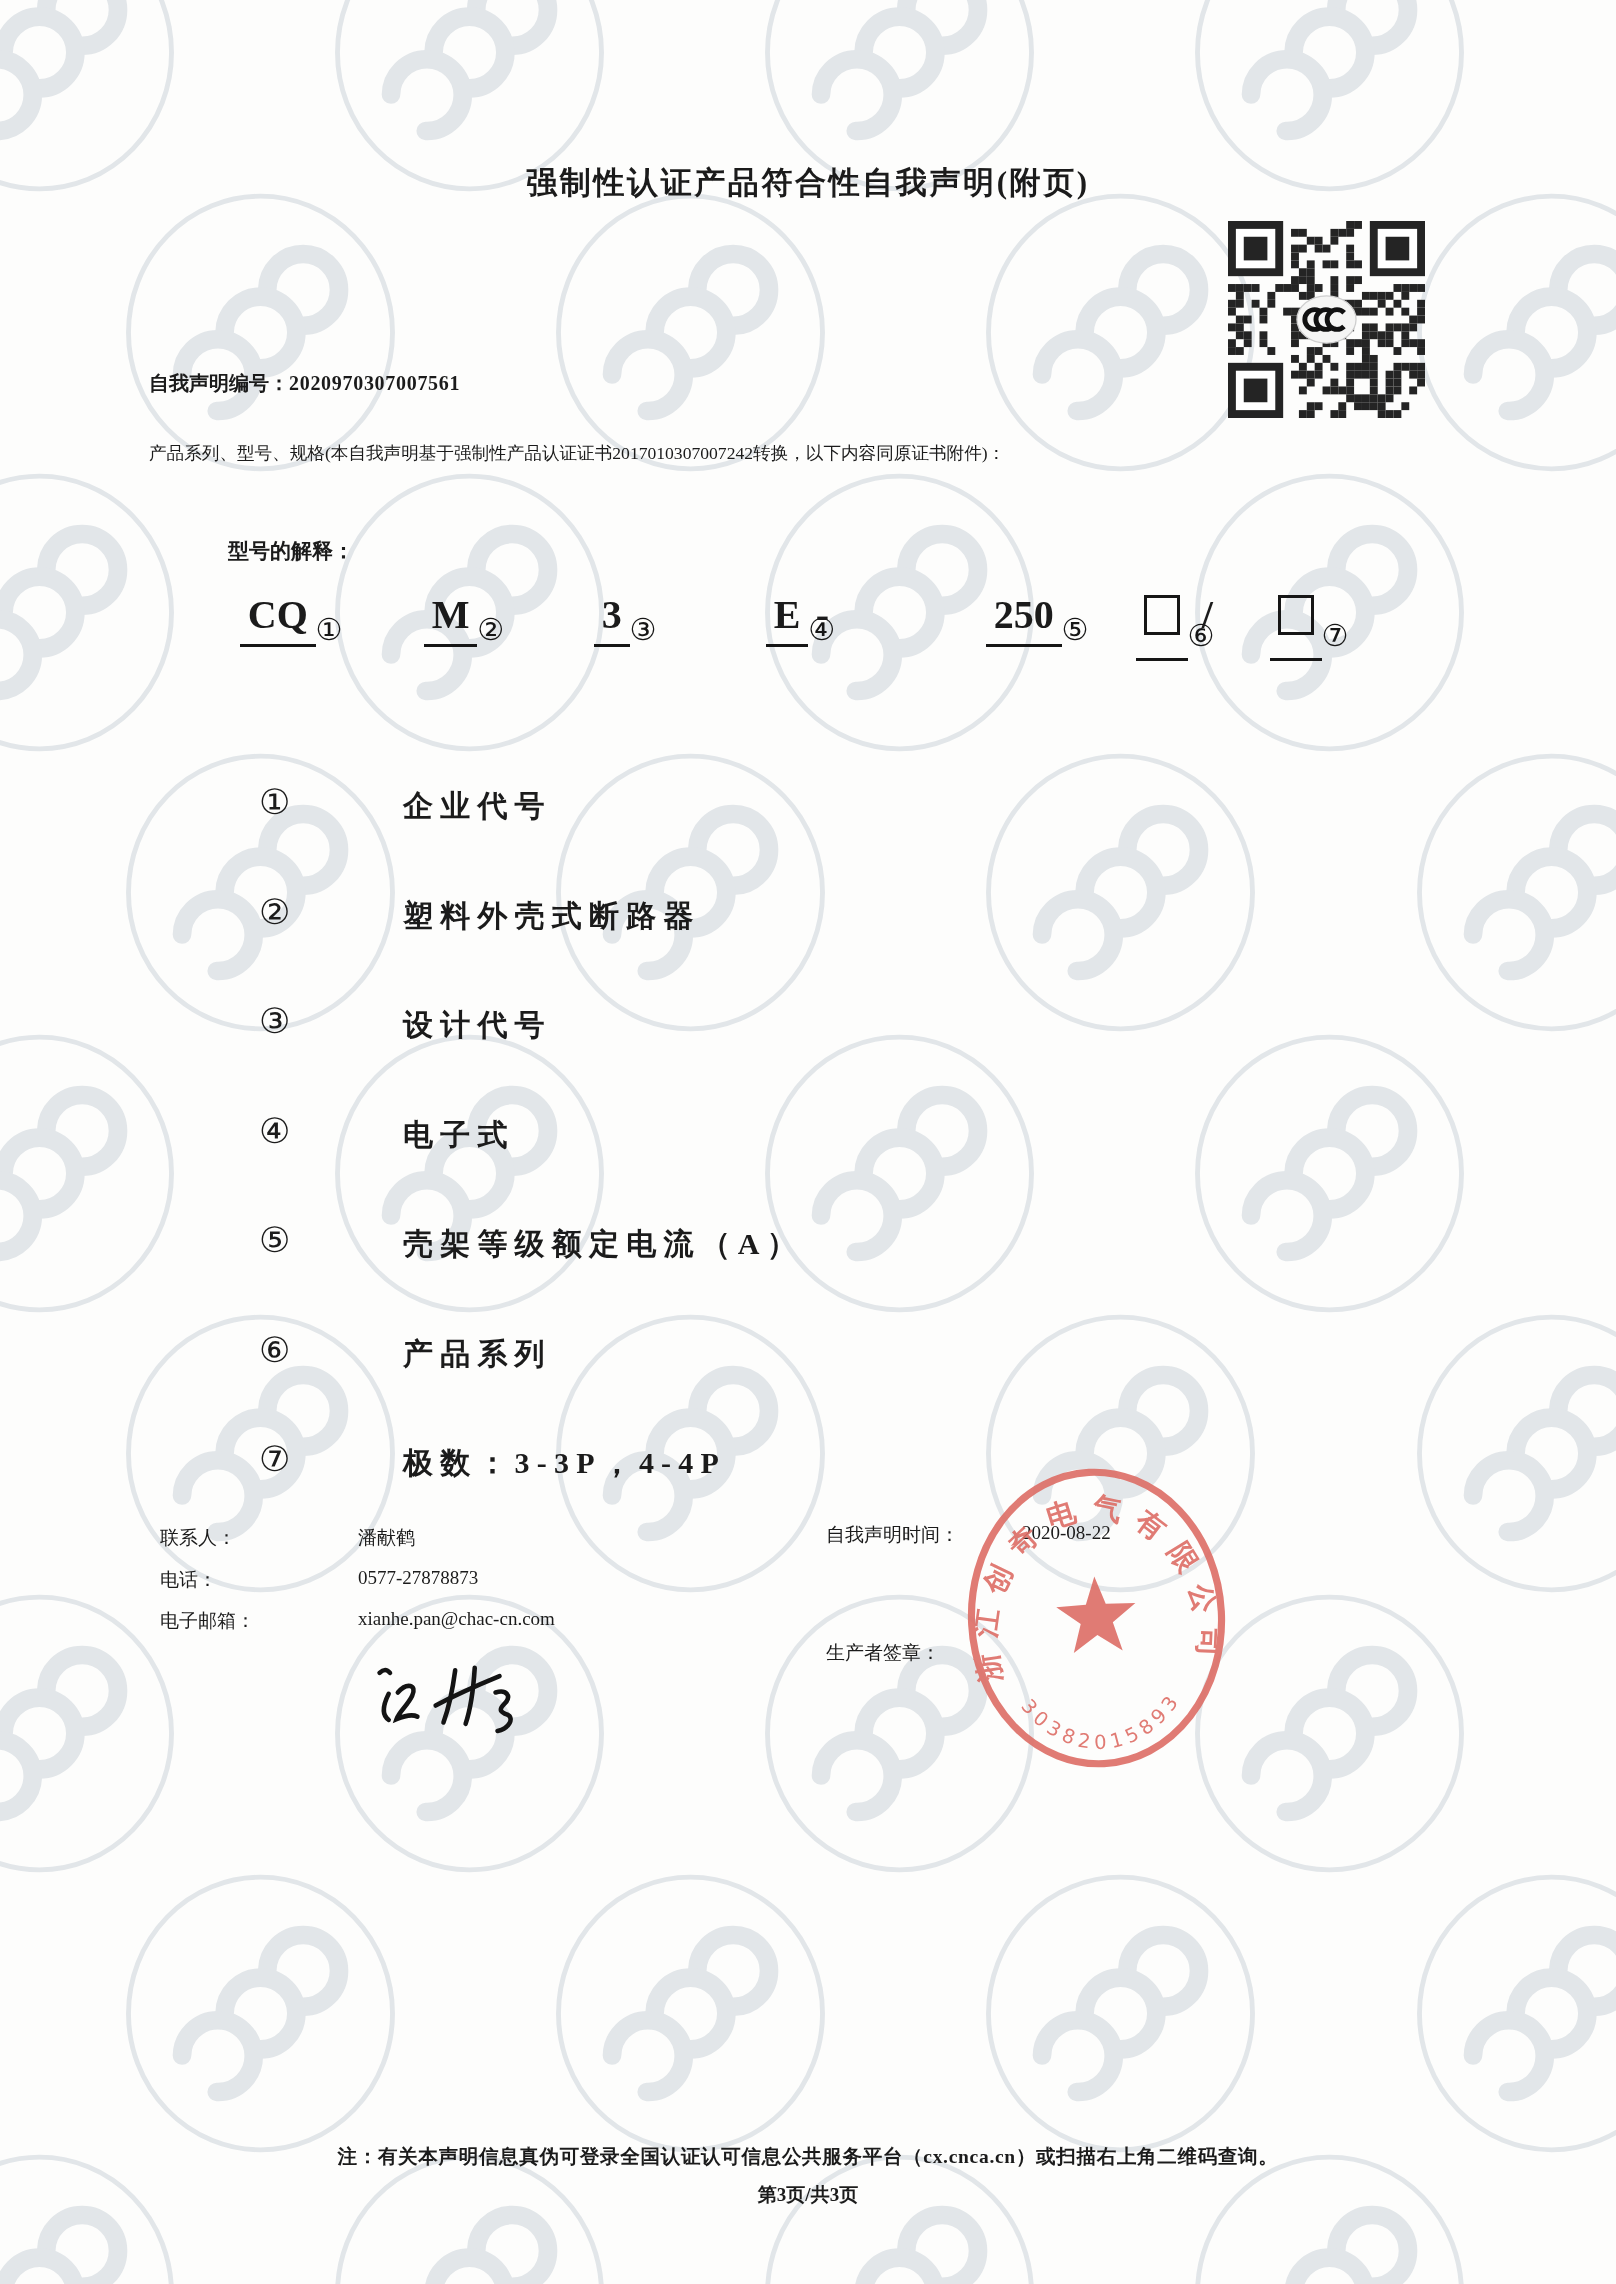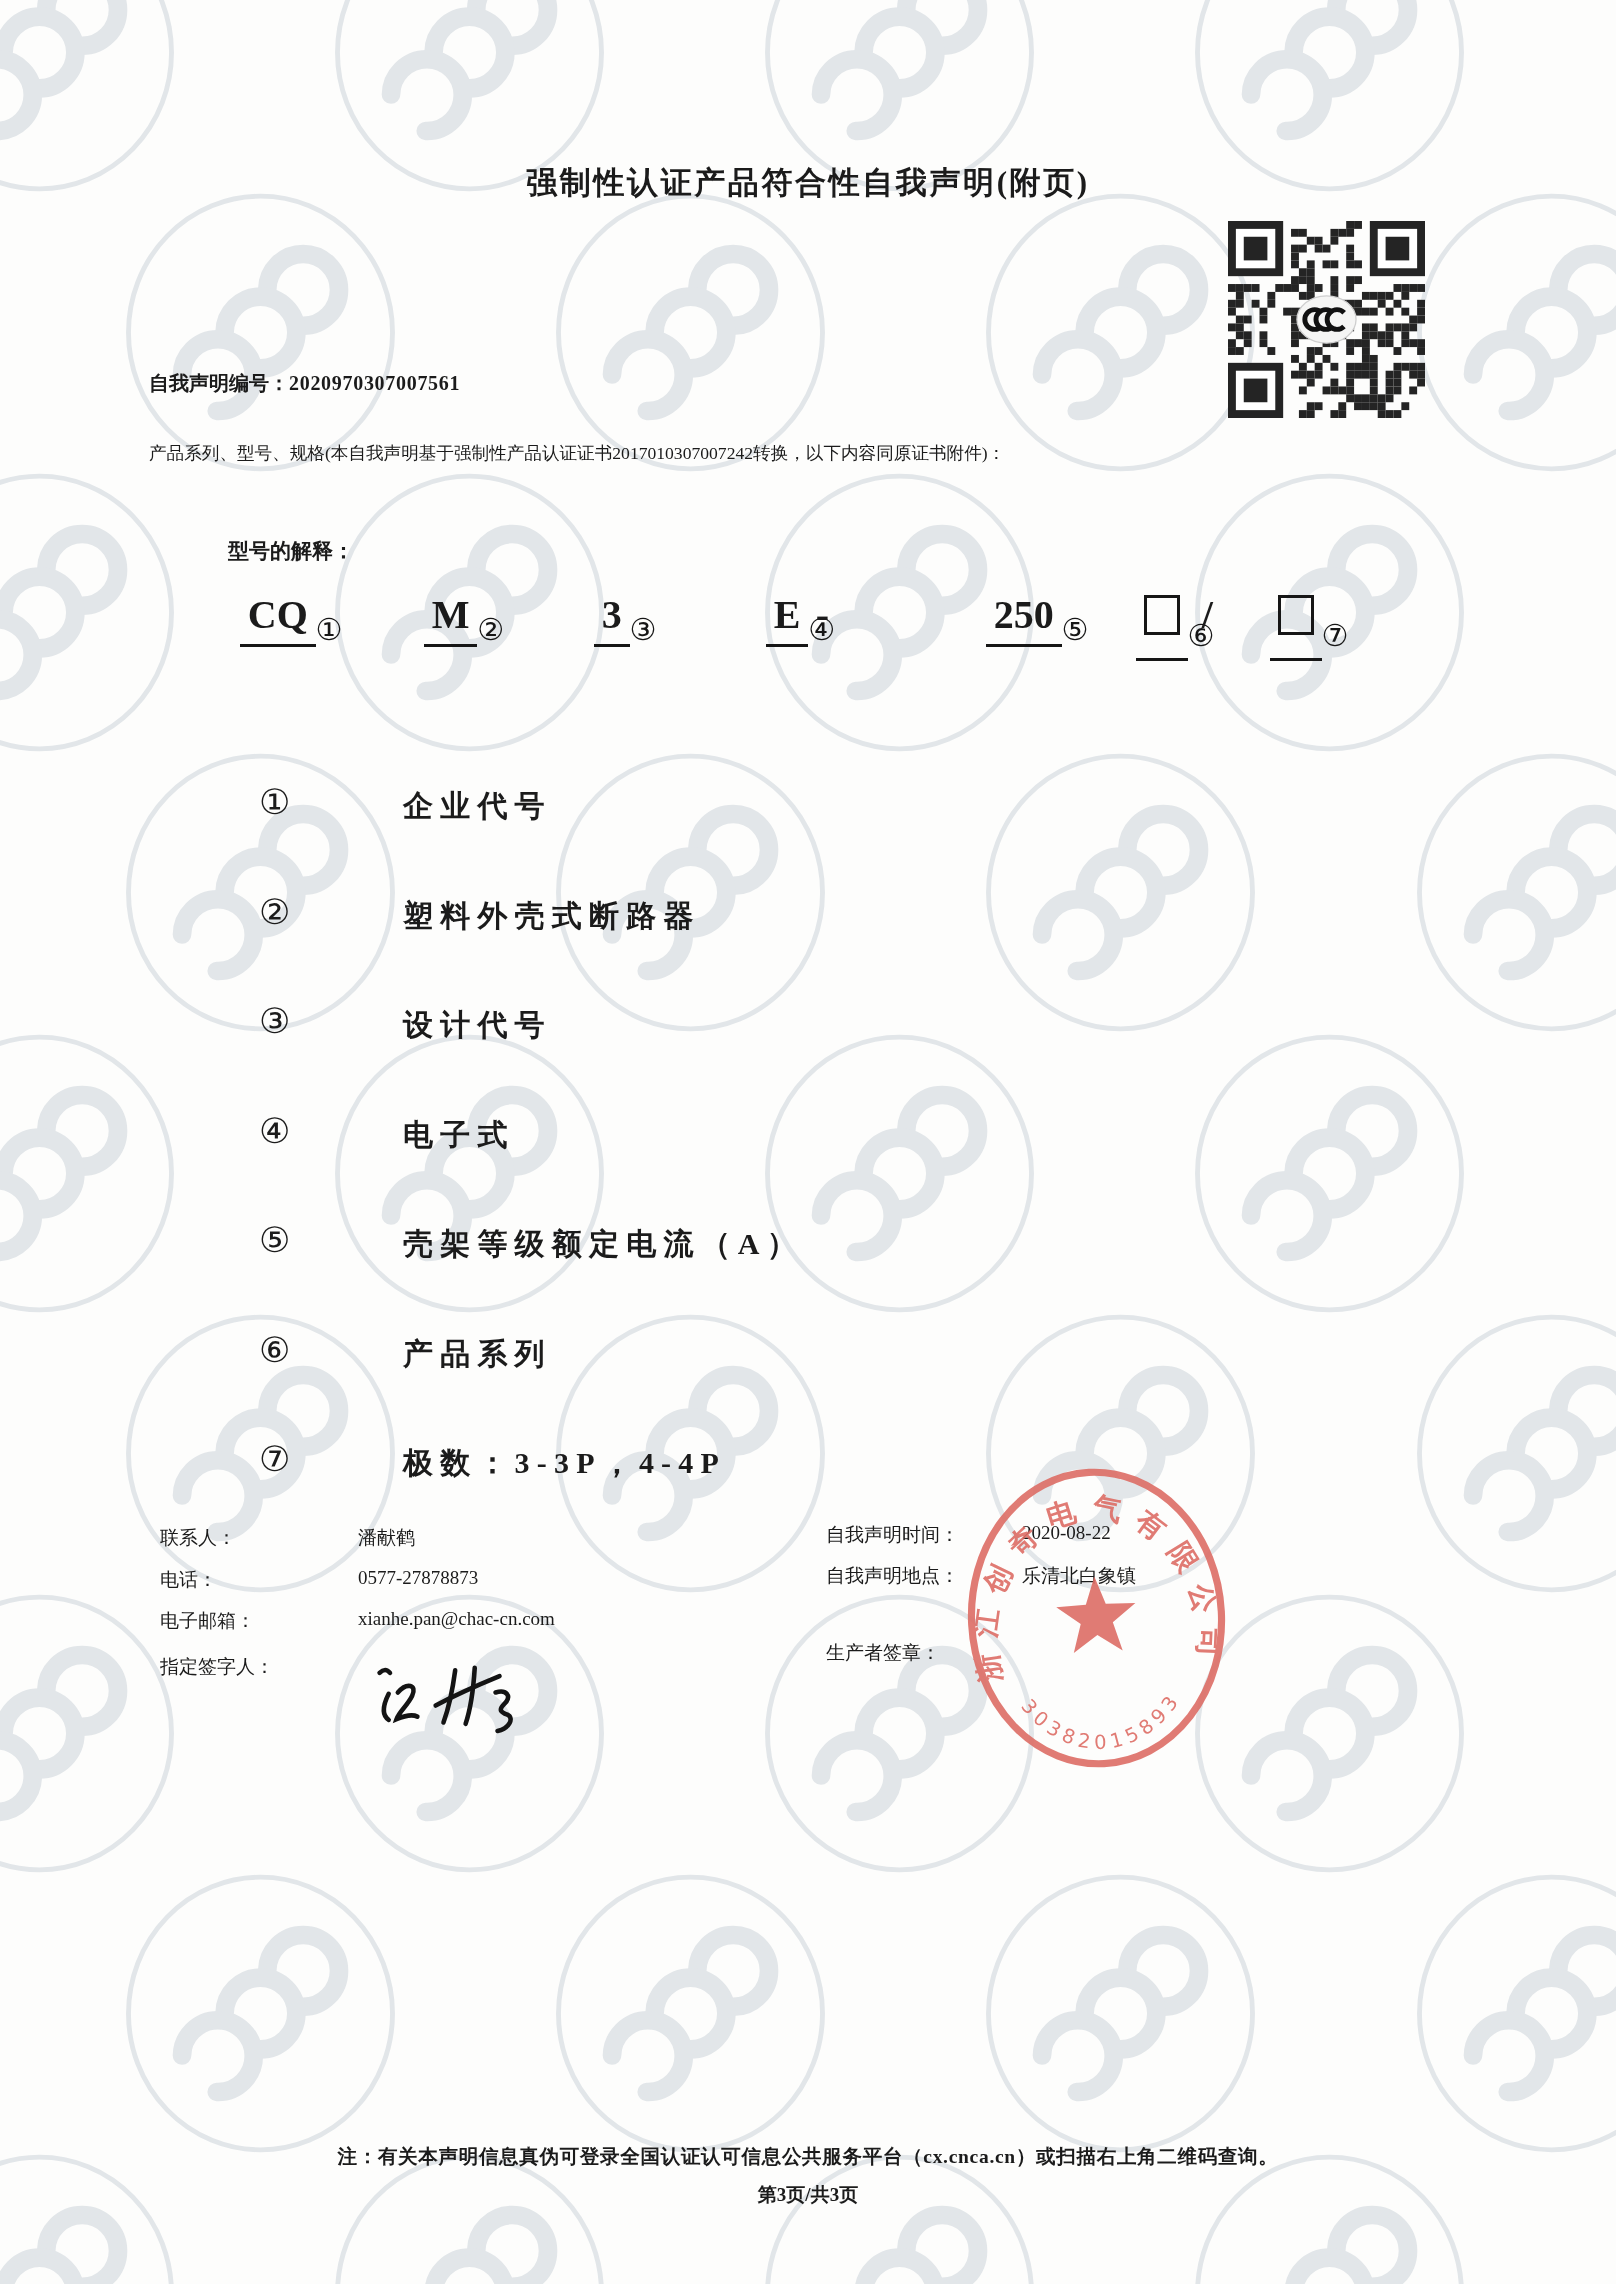--- a/index.html
+++ b/index.html
@@ -648,31 +648,24 @@
       <span class="c-value">潘献鹤</span>
     </div>
     <div class="info-row" style="top:1567px">
       <span class="c-label">电话：</span>
       <span class="c-value">0577-27878873</span>
     </div>
     <div class="info-row" style="top:1608px">
       <span class="c-label">电子邮箱：</span>
       <span class="c-value">xianhe.pan@chac-cn.com</span>
     </div>
-    <div class="info-row" style="top:1654px">
-      <span class="c-label">指定签字人：</span>
-    </div>
 
     <div class="info-row" style="top:1522px">
       <span class="m-label">自我声明时间：</span>
       <span class="m-value">2020-08-22</span>
-    </div>
-    <div class="info-row" style="top:1563px">
-      <span class="m-label">自我声明地点：</span>
-      <span class="m-value">乐清北白象镇</span>
     </div>
     <div class="info-row" style="top:1640px">
       <span class="m-label">生产者签章：</span>
     </div>
 
     <svg class="signature" width="163" height="88" viewBox="0 0 250 135" fill="none" stroke="#141414" stroke-width="7" stroke-linecap="round">
       <path d="M30,26 q9,-9 16,0"></path>
       <path d="M44,58 c-8,16 -12,32 0,40"></path>
       <path d="M58,56 c14,-16 30,-12 22,5 c-7,15 -20,24 -24,36 c14,-6 24,-8 32,-4"></path>
       <path d="M146,22 c-4,30 -10,58 -18,80"></path>

